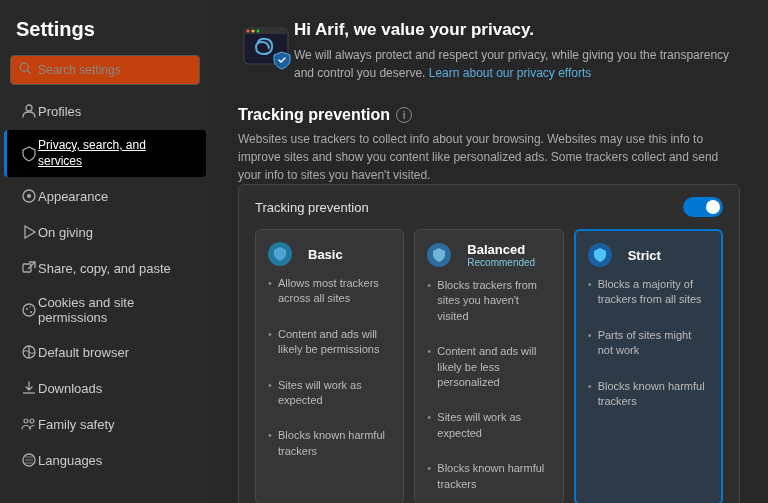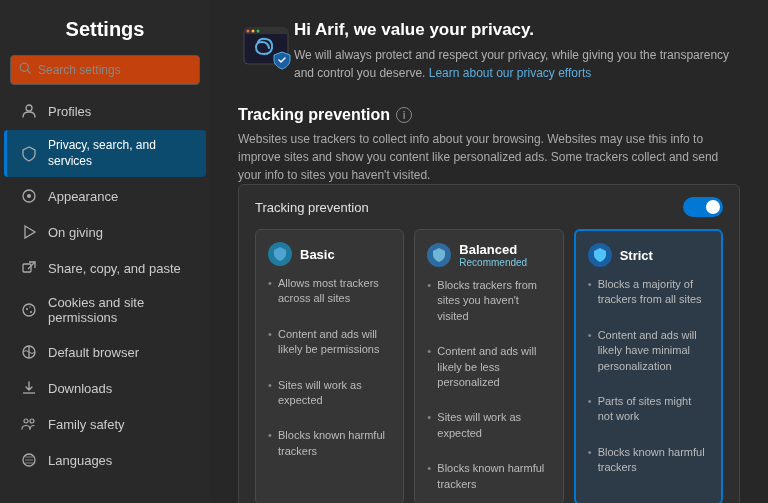--- a/index.html
+++ b/index.html
@@ -15,21 +15,20 @@
 
     
     .sidebar {
       width: 210px;
       min-width: 210px;
       background: #292929;
       height: 503px;
       display: flex;
       flex-direction: column;
       overflow: hidden;
-      align-items: center;
     }
 
     .sidebar-title {
       font-size: 20px;
       font-weight: 600;
       color: #ffffff;
       padding: 18px 16px 10px 16px;
     }
 
     .sidebar-search {
@@ -54,34 +53,34 @@
 
     .sidebar-search input::placeholder { color: #888; }
 
     .search-icon-svg { color: #888; flex-shrink: 0; }
 
     .sidebar-nav { display: flex; flex-direction: column; overflow-y: auto; flex: 1; }
 
     .nav-item {
       display: flex;
       align-items: center;
-      gap: 10px;
       padding: 8px 16px;
       font-size: 13px;
       color: #ccc;
       cursor: pointer;
       border-radius: 4px;
       margin: 1px 4px;
       position: relative;
     }
     .nav-item.active {
-      background: #0c4a6e;
+      background: #000000;
       color: #fff;
       border-left: 3px solid #0078d4;
       padding-left: 13px;
+      text-decoration: underline;
     }
 
     .nav-icon { width: 18px; height: 18px; display: flex; align-items: center; justify-content: center; flex-shrink: 0; font-size: 14px; }
 
     
     .main {
       flex: 1;
       background: #272727;
       height: 503px;
       overflow-y: auto;
@@ -210,21 +209,21 @@
     }
 
     .card.selected {
       border: 2px solid #0078d4;
       background: #2d3a47;
     }
 
     .card-header {
       display: flex;
       align-items: center;
-      gap: 8px;
+      gap: 16px;
       margin-bottom: 10px;
     }
 
     .card-icon {
       width: 24px;
       height: 24px;
       border-radius: 50%;
       display: flex;
       align-items: center;
       justify-content: center;
@@ -501,21 +500,20 @@
             <svg width="16" height="16" viewBox="0 0 16 16" fill="none">
                 <path d="M8 1L2 4v4c0 3 2.5 5.5 6 7 3.5-1.5 6-4 6-7V4L8 1z" fill="#4fc3f7"></path>
               </svg>
           </div>
           <div>
             <div class="card-title">Strict</div>
           </div>
         </div>
         <ul class="card-bullets">
           <li>Blocks a majority of trackers from all sites</li>
-          <li>Content and ads will likely have minimal personalization</li>
           <li>Parts of sites might not work</li>
           <li>Blocks known harmful trackers</li>
         </ul>
       </div>
     </div>
 
     <div class="row-item">
       <div class="row-item-text">
         <div class="row-item-title">Blocked trackers</div>
         <div class="row-item-desc">View the sites that we've blocked from tracking you</div>

